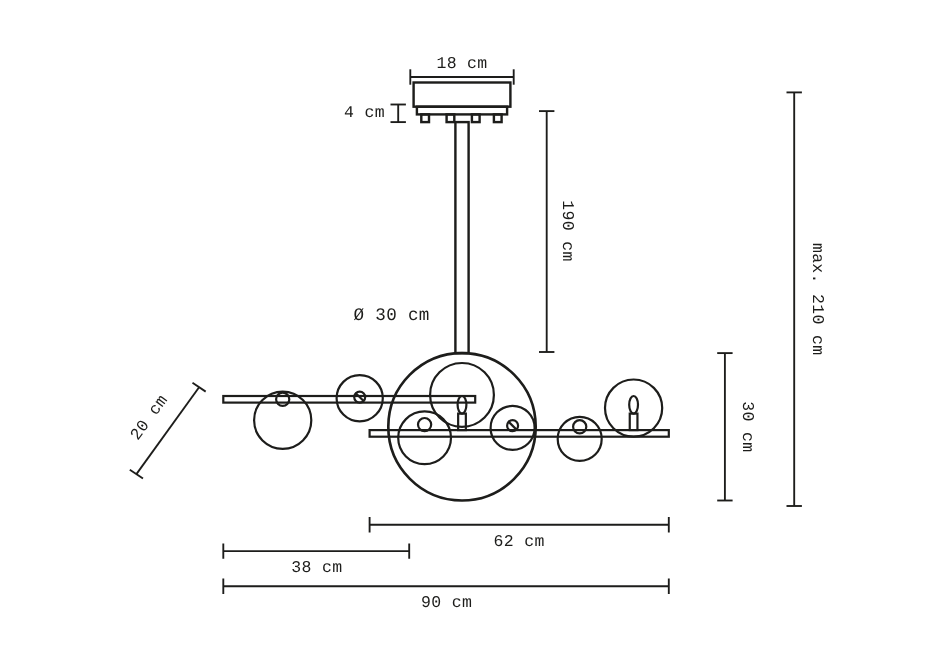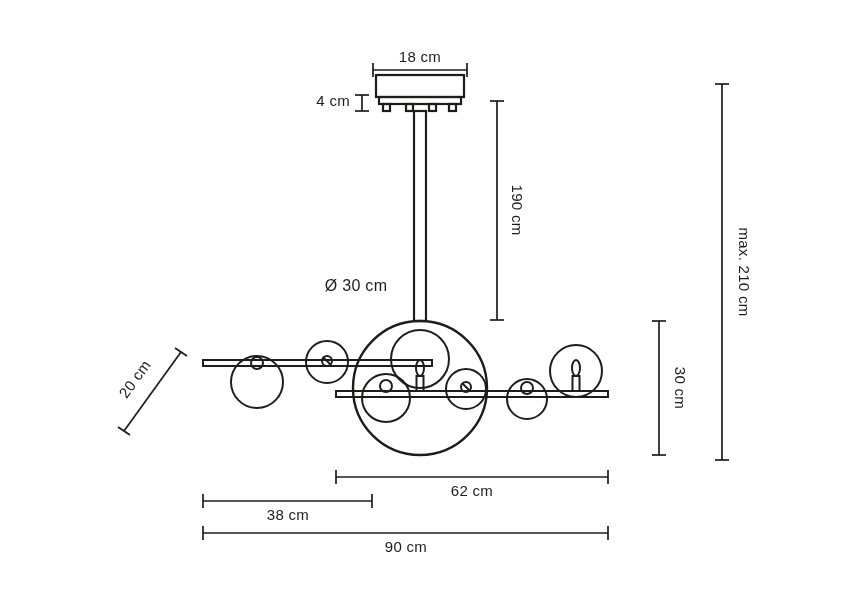--- a/index.html
+++ b/index.html
@@ -1,20 +1,20 @@
 <!DOCTYPE html>
 <html style="--line: #1d1d1b; --bg: #ffffff;"><head>
 <meta charset="utf-8">
 <style>
   html,body{margin:0;padding:0;background:#fff;}
   .stage{
     position:relative;width:860px;height:608px;
     background:var(--bg,#ffffff);
     color:var(--line,#1d1d1b);
-    font-family:Liberation Sans, sans-serif;
+    font-family:Liberation Mono, monospace;
   }
   svg{display:block;}
   .part{fill:none;stroke:currentColor;stroke-width:2.2;}
   .ring{fill:none;stroke:currentColor;stroke-width:2.4;}
   .bar{fill:none;stroke:currentColor;stroke-width:2;}
   .dim{fill:none;stroke:currentColor;stroke-width:1.7;}
   text{fill:currentColor;font-size:15px;font-weight:500;letter-spacing:.3px;}
   .big{font-size:16px;}
 </style>
 </head>

